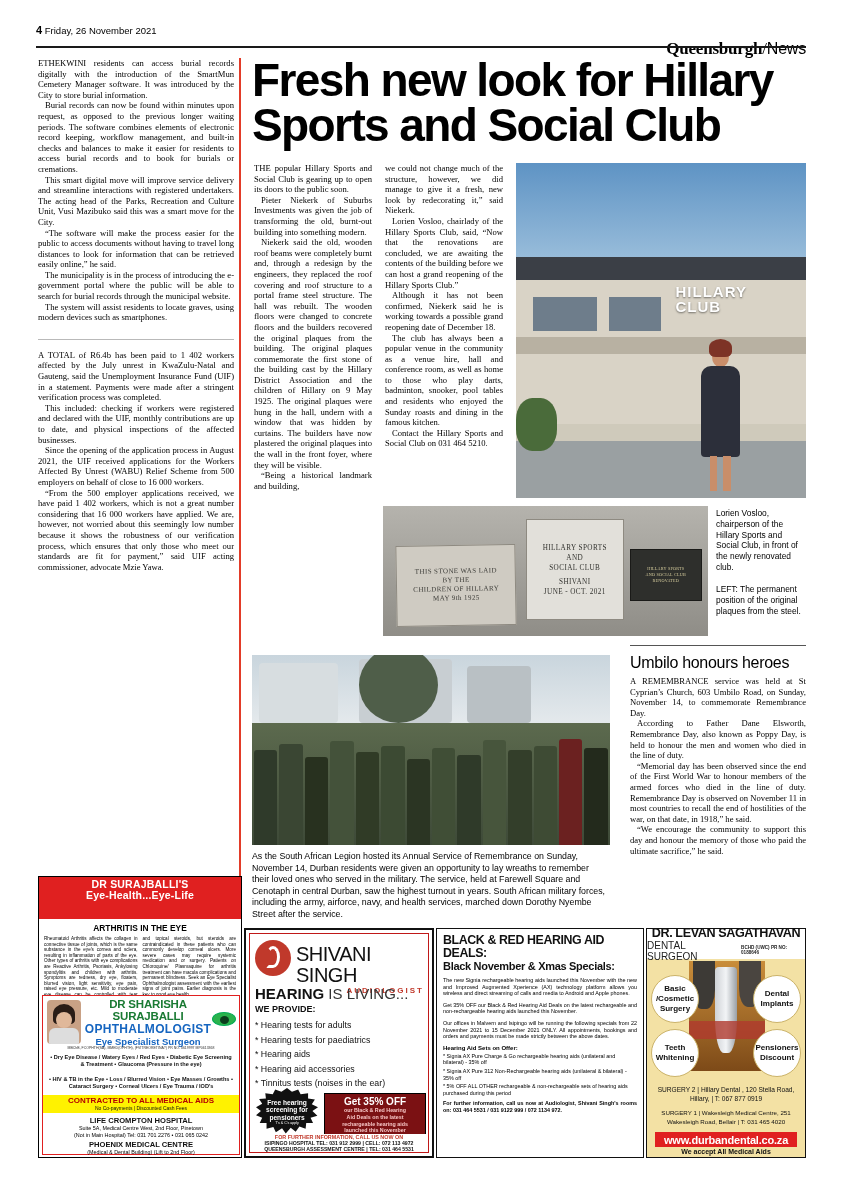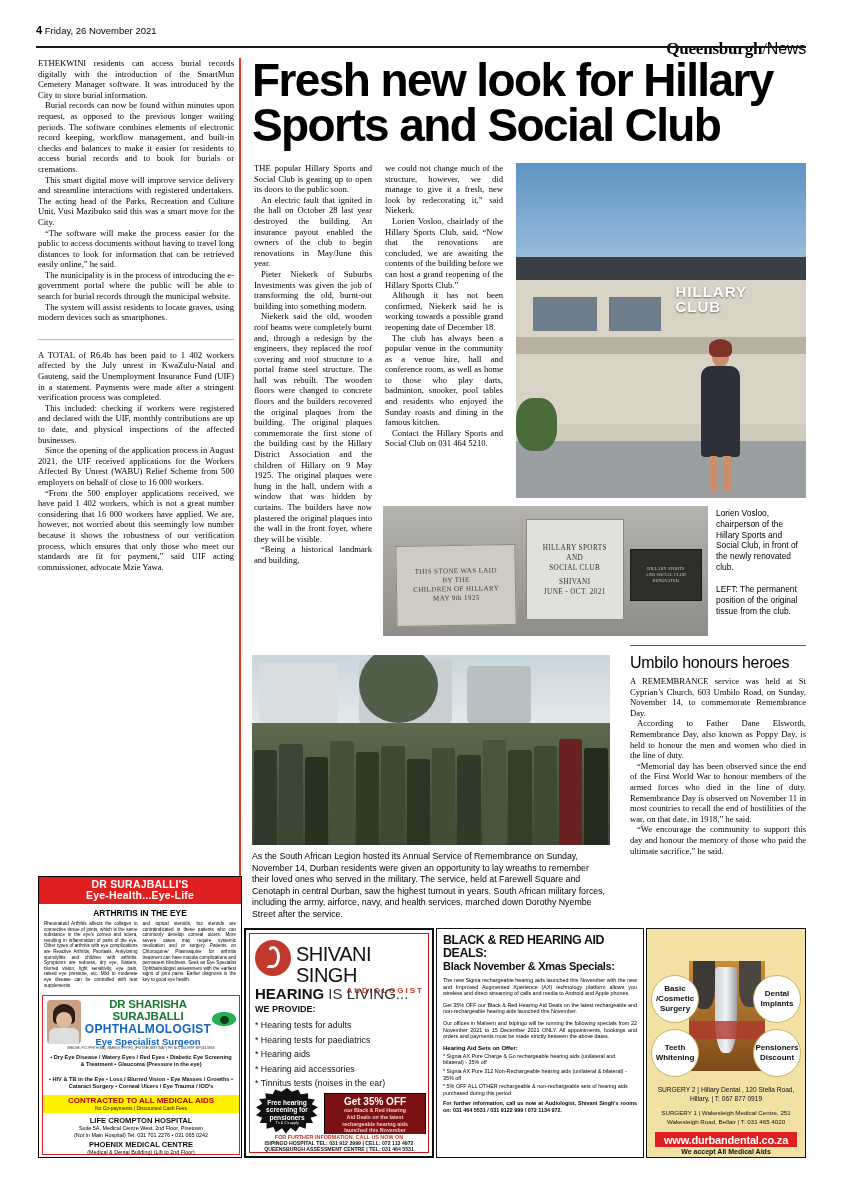--- a/index.html
+++ b/index.html
@@ -118,21 +118,20 @@
       <p>This included: checking if workers were registered and declared with the UIF, monthly contributions are up to date, and physical inspections of the affected businesses.</p>
       <p>Since the opening of the application process in August 2021, the UIF received applications for the Workers Affected By Unrest (WABU) Relief Scheme from 500 employers on behalf of close to 16 000 workers.</p>
       <p>“From the 500 employer applications received, we have paid 1 402 workers, which is not a great number considering that 16 000 workers have applied. We are, however, not worried about this seemingly low number because it shows the robustness of our verification process, which ensures that only those who meet our standards are fit for payment,” said UIF acting commissioner, advocate Mzie Yawa.</p>
     </div>
   </div>
 
   <div class="col main-head" style="left:252px; top:58px; width:556px;">Fresh new look for Hillary Sports and Social Club</div>
 
   <div class="col body-txt" style="left:254px; top:163px; width:118px;">
     <p class="first">THE popular Hillary Sports and Social Club is gearing up to open its doors to the public soon.</p>
-    <p>An electric fault that ignited in the hall on October 28 last year destroyed the building. An insurance payout enabled the owners of the club to begin renovations in May/June this year.</p>
     <p>Pieter Niekerk of Suburbs Investments was given the job of transforming the old, burnt-out building into something modern.</p>
     <p>Niekerk said the old, wooden roof beams were completely burnt and, through a redesign by the engineers, they replaced the roof covering and roof structure to a portal frame steel structure. The hall was rebuilt. The wooden floors were changed to concrete floors and the builders recovered the original plaques from the building. The original plaques commemorate the first stone of the building cast by the Hillary District Association and the children of Hillary on 9 May 1925. The original plaques were hung in the hall, undern with a window that was hidden by curtains. The builders have now plastered the original plaques into the wall in the front foyer, where they will be visible.</p>
     <p>“Being a historical landmark and building,</p>
   </div>
 
   <div class="col body-txt" style="left:385px; top:163px; width:118px;">
     <p class="first">we could not change much of the structure, however, we did manage to give it a fresh, new look by redecorating it,” said Niekerk.</p>
     <p>Lorien Vosloo, chairlady of the Hillary Sports Club, said, “Now that the renovations are concluded, we are awaiting the contents of the building before we can host a grand reopening of the Hillary Sports Club.”</p>
     <p>Although it has not been confirmed, Niekerk said he is working towards a possible grand reopening date of December 18.</p>
     <p>The club has always been a popular venue in the community as a venue hire, hall and conference room, as well as home to those who play darts, badminton, snooker, pool tables and residents who enjoyed the Sunday roasts and dining in the famous kitchen.</p>
@@ -161,21 +160,21 @@
       <div style="position:absolute;left:10%;top:15%;width:80%;height:62%;background:#2c2f3a;border-radius:10px 10px 4px 4px;"></div>
       <div style="position:absolute;left:28%;top:76%;width:16%;height:24%;background:#c98e6a;"></div>
       <div style="position:absolute;left:56%;top:76%;width:16%;height:24%;background:#c98e6a;"></div>
     </div>
 
     <div style="position:absolute;left:0;top:70%;width:14%;height:16%;background:#4a6b3a;border-radius:40%;"></div>
   </div>
 
   <div class="col cap" style="left:716px; top:508px; width:90px;">Lorien Vosloo, chairperson of the Hillary Sports and Social Club, in front of the newly renovated club.</div>
 
-  <div class="col cap" style="left:716px; top:584px; width:90px;">LEFT: The permanent position of the original tissue from the club.</div>
+  <div class="col cap" style="left:716px; top:584px; width:90px;">LEFT: The permanent position of the original plaques from the steel.</div>
 
   <div class="photo" style="left:383px; top:506px; width:325px; height:130px; background:#a9a9a6;">
     <div style="position:absolute;left:0;top:0;width:100%;height:100%;background:linear-gradient(#b5b3ad,#8f8d87);"></div>
 
     <div style="position:absolute;left:4%;top:30%;width:37%;height:62%;background:#cfcbc2;border:1px solid #8e8a81;transform:rotate(-1deg);display:flex;flex-direction:column;align-items:center;justify-content:center;font-family:'Liberation Serif',serif;font-size:7px;line-height:9px;color:#3a3a36;letter-spacing:.4px;">
       <div>THIS STONE WAS LAID</div>
       <div>BY THE</div>
       <div>CHILDREN OF HILLARY</div>
       <div>MAY 9th 1925</div>
     </div>
@@ -229,21 +228,21 @@
   <div class="col sub-head" style="left:630px; top:653px; width:176px;">Umbilo honours heroes</div>
   <div class="col body-txt" style="left:630px; top:676px; width:176px;">
     <p class="first">A REMEMBRANCE service was held at St Cyprian’s Church, 603 Umbilo Road, on Sunday, November 14, to commemorate Remembrance Day.</p>
     <p>According to Father Dane Elsworth, Remembrance Day, also known as Poppy Day, is held to honour the men and women who died in the line of duty.</p>
     <p>“Memorial day has been observed since the end of the First World War to honour members of the armed forces who died in the line of duty. Remembrance Day is observed on November 11 in most countries to recall the end of hostilities of the war, on that date, in 1918,” he said.</p>
     <p>“We encourage the community to support this day and honour the memory of those who paid the ultimate sacrifice,” he said.</p>
   </div>
 
   <div class="ad ad-border" style="left:38px; top:876px; width:204px; height:282px; border:1px solid #000;">
 
-    <div class="sj-top" style="padding:2px 0 3px 0;">
+    <div class="sj-top" style="padding:2px 0 18px 0;">
       <div style="font-size:10.5px;line-height:11px;letter-spacing:.2px;">DR SURAJBALLI'S</div>
       <div style="font-size:10.5px;line-height:11px;letter-spacing:.2px;">Eye-Health...Eye-Life</div>
     </div>
 
     <div style="text-align:center;font-family:'Liberation Sans',sans-serif;font-weight:bold;font-size:8.4px;padding:4px 0 3px 0;">ARTHRITIS IN THE EYE</div>
 
     <div style="display:flex;gap:5px;padding:0 5px 0 5px;">
       <div class="tiny" style="flex:1;text-align:justify;">Rheumatoid Arthritis affects the collagen in connective tissue of joints, which is the same substance in the eye's cornea and sclera, resulting in inflammation of parts of the eye. Other types of arthritis with eye complications are Reactive Arthritis, Psoriasis, Ankylosing spondylitis and children with arthritis. Symptoms are redness, dry eye, floaters, blurred vision, light sensitivity, eye pain, raised eye pressure, etc. Mild to moderate eye disease can be controlled with tear supplements</div>
       <div class="tiny" style="flex:1;text-align:justify;">and topical steroids, but steroids are contraindicated in these patients who can commonly develop corneal ulcers. More severe cases may require systemic medication and or surgery. Patients on Chloroquine/ Plasmaquine for arthritis treatment can have macula complications and permanent blindness. Seek an Eye Specialist Ophthalmologist assessment with the earliest signs of joint pains. Earlier diagnosis is the key to good eye health.</div>
     </div>
@@ -349,20 +348,27 @@
     <div style="font-family:'Liberation Sans',sans-serif;font-weight:bold;font-size:6px;margin-bottom:2px;">Hearing Aid Sets on Offer:</div>
     <div class="tiny2" style="margin-bottom:2px;">* Signia AX Pure Charge &amp; Go rechargeable hearing aids (unilateral and bilateral) - 35% off</div>
     <div class="tiny2" style="margin-bottom:2px;">* Signia AX Pure 312 Non-Rechargeable hearing aids (unilateral &amp; bilateral) - 35% off</div>
     <div class="tiny2" style="margin-bottom:4px;">* 5% OFF ALL OTHER rechargeable &amp; non-rechargeable sets of hearing aids purchased during this period</div>
 
     <div class="tiny2" style="font-weight:bold;text-align:justify;">For further information, call us now at Audiologist, Shivani Singh's rooms on: 031 464 5531 / 031 9122 999 / 072 1134 972.</div>
   </div>
 
   <div class="ad" style="left:646px; top:928px; width:160px; height:230px; border:1.5px solid #111; background:#f3e1a4;">
 
+    <div style="position:absolute;left:0;top:0;width:100%;height:30px;background:#fff;display:flex;flex-direction:column;align-items:center;justify-content:center;">
+      <div style="font-family:'Liberation Sans',sans-serif;font-weight:bold;font-size:12.6px;letter-spacing:-0.4px;color:#111;">DR. LEVAN SAGATHAVAN</div>
+      <div style="display:flex;align-items:baseline;gap:4px;">
+        <span style="font-family:'Liberation Sans',sans-serif;font-size:10px;color:#222;">DENTAL SURGEON</span>
+        <span style="font-family:'Liberation Sans',sans-serif;font-weight:bold;font-size:4.6px;color:#222;">BCHD (UWC) PR NO: 0188646</span>
+      </div>
+    </div>
 
     <div style="position:absolute;left:42px;top:32px;width:76px;height:110px;background:linear-gradient(#c98d3a,#7d4a18);overflow:hidden;">
       <div style="position:absolute;left:26px;top:6px;width:22px;height:86px;background:linear-gradient(90deg,#cfd2d6,#f2f4f6,#9aa0a6);border-radius:4px 4px 40% 40%;"></div>
       <div style="position:absolute;left:0;top:60px;width:100%;height:18px;background:#b03a2e;opacity:.8;"></div>
       <div style="position:absolute;left:4px;top:0;width:22px;height:48px;background:#3d3a36;border-radius:0 0 40% 40%;"></div>
       <div style="position:absolute;right:4px;top:0;width:22px;height:46px;background:#4a4540;border-radius:0 0 40% 40%;"></div>
     </div>
 
     <div style="position:absolute;left:4px;top:46px;width:48px;height:48px;border-radius:50%;background:#fff;border:1px solid #cbb36a;display:flex;align-items:center;justify-content:center;text-align:center;font-family:'Liberation Sans',sans-serif;font-weight:bold;font-size:8px;line-height:10px;color:#111;">Basic /Cosmetic Surgery</div>
     <div style="position:absolute;right:4px;top:46px;width:48px;height:48px;border-radius:50%;background:#fff;border:1px solid #cbb36a;display:flex;align-items:center;justify-content:center;text-align:center;font-family:'Liberation Sans',sans-serif;font-weight:bold;font-size:8px;line-height:10px;color:#111;">Dental Implants</div>

